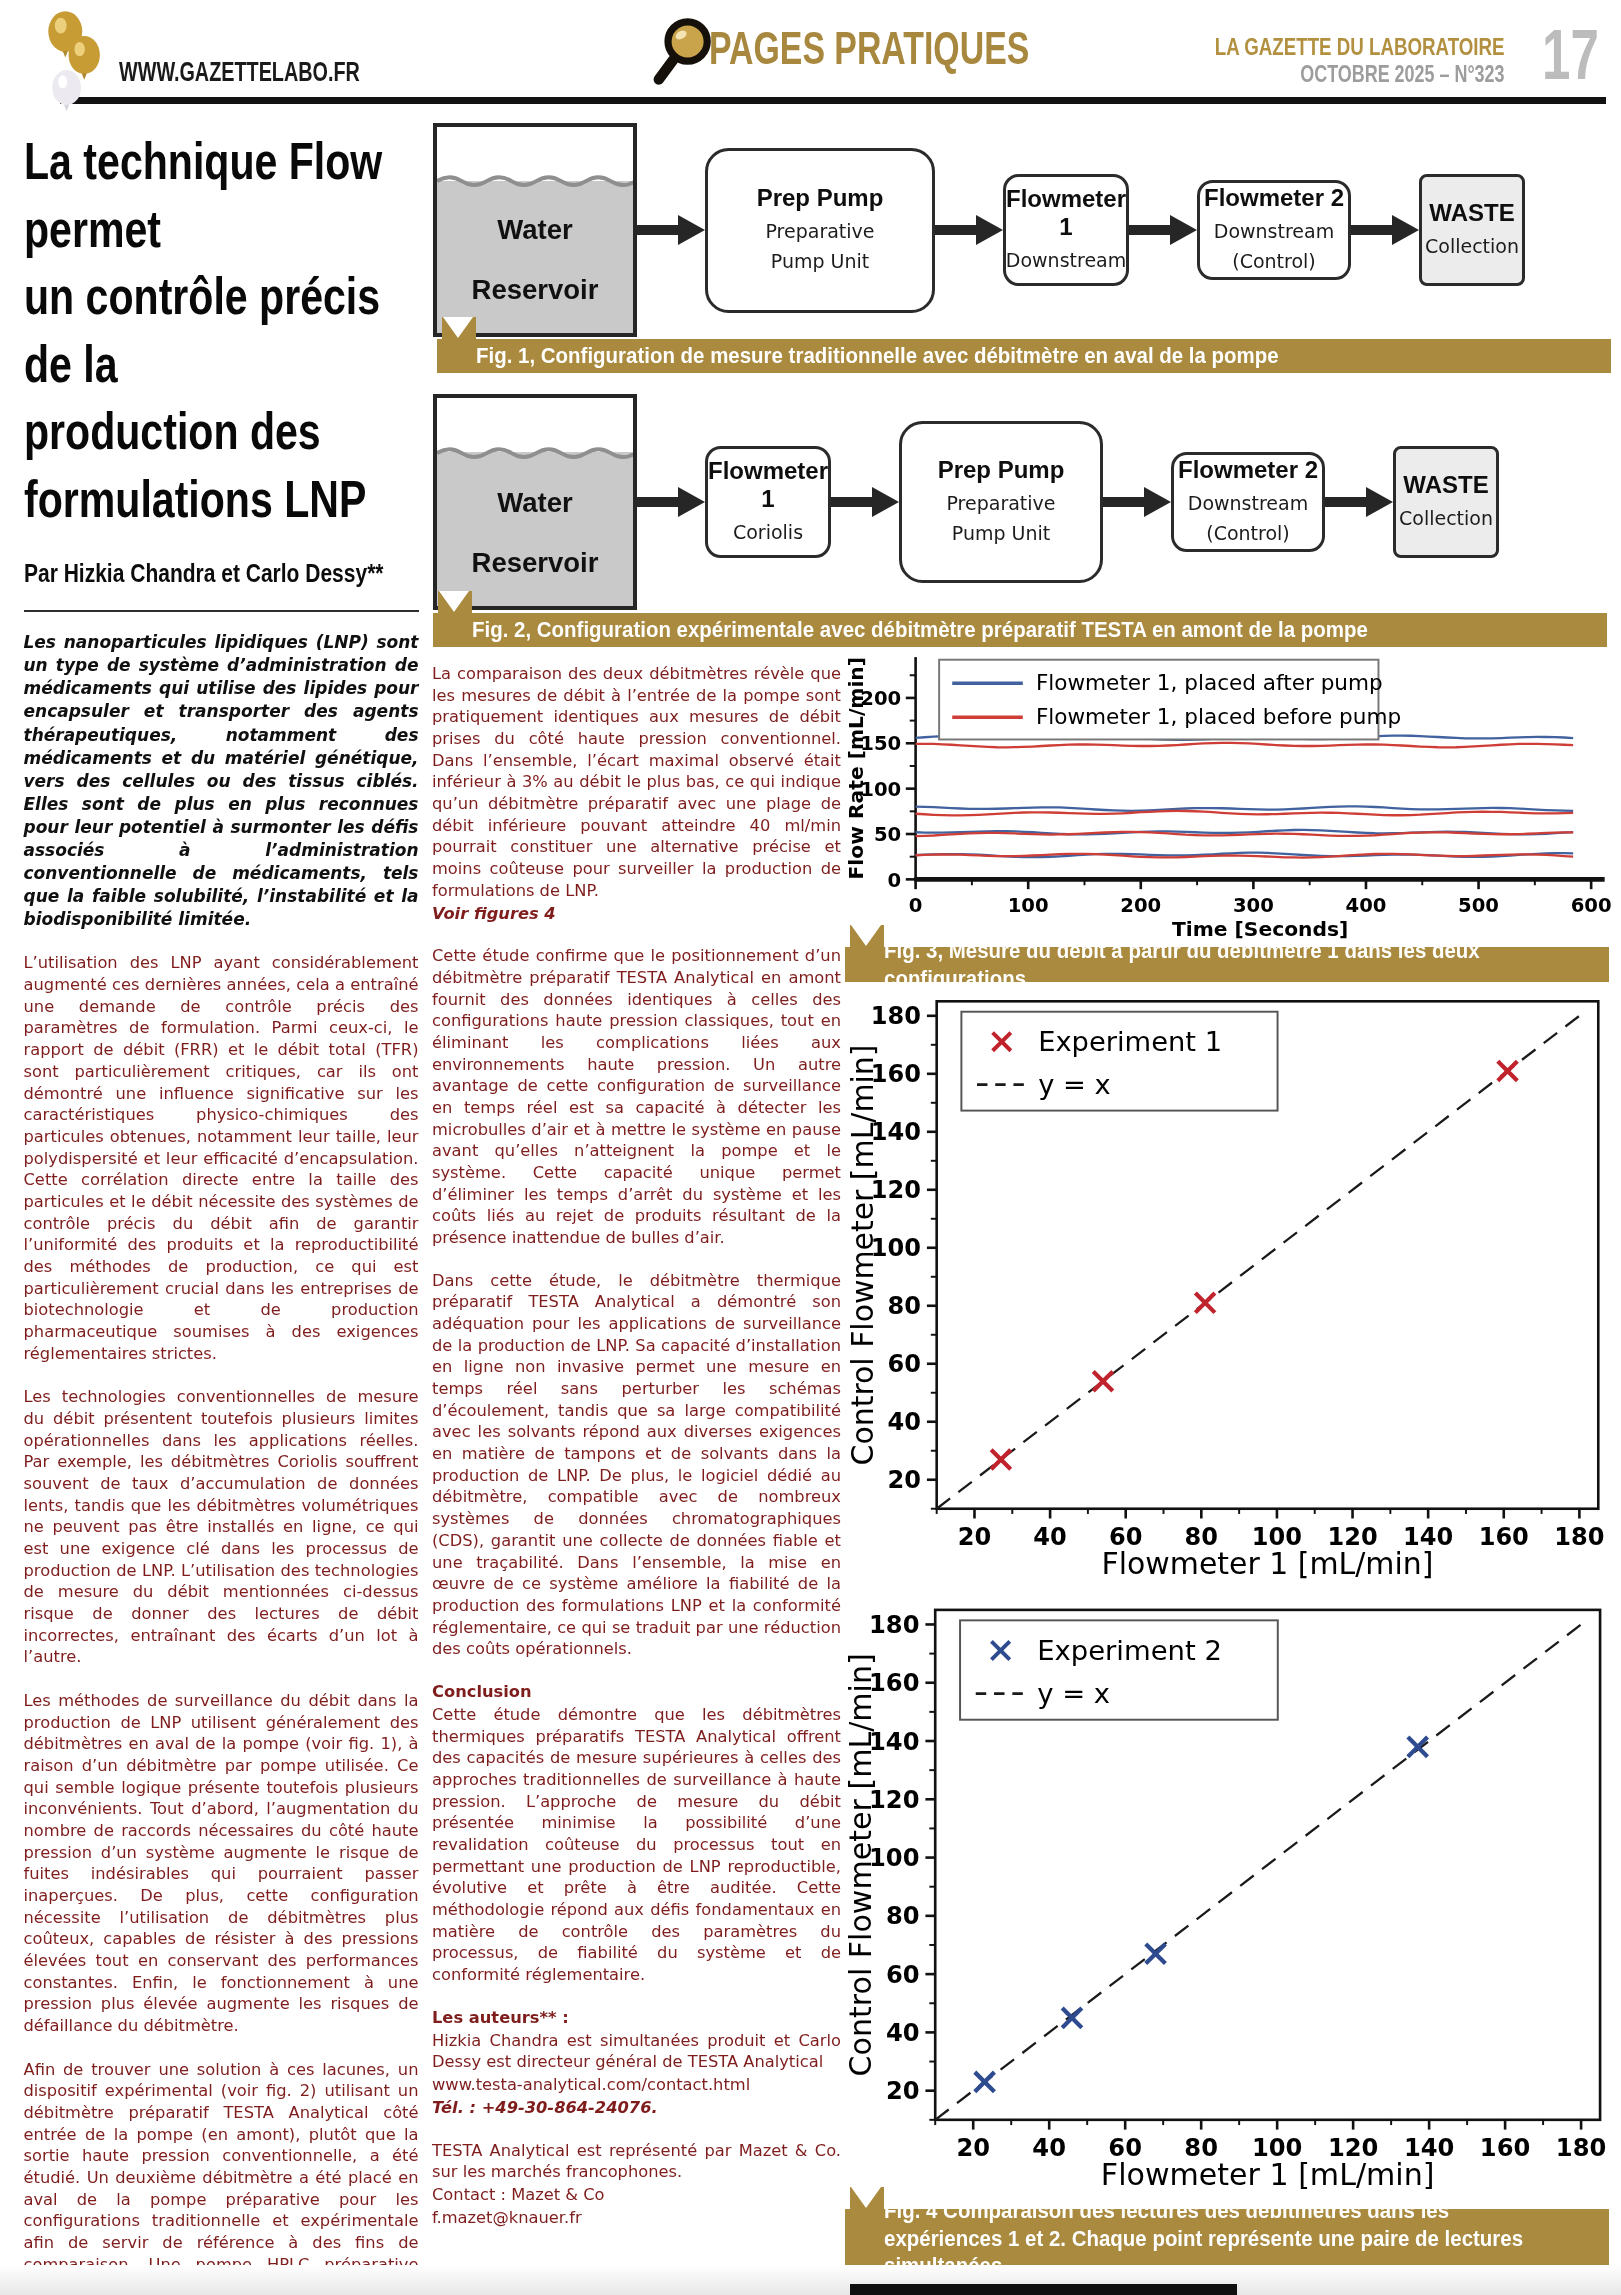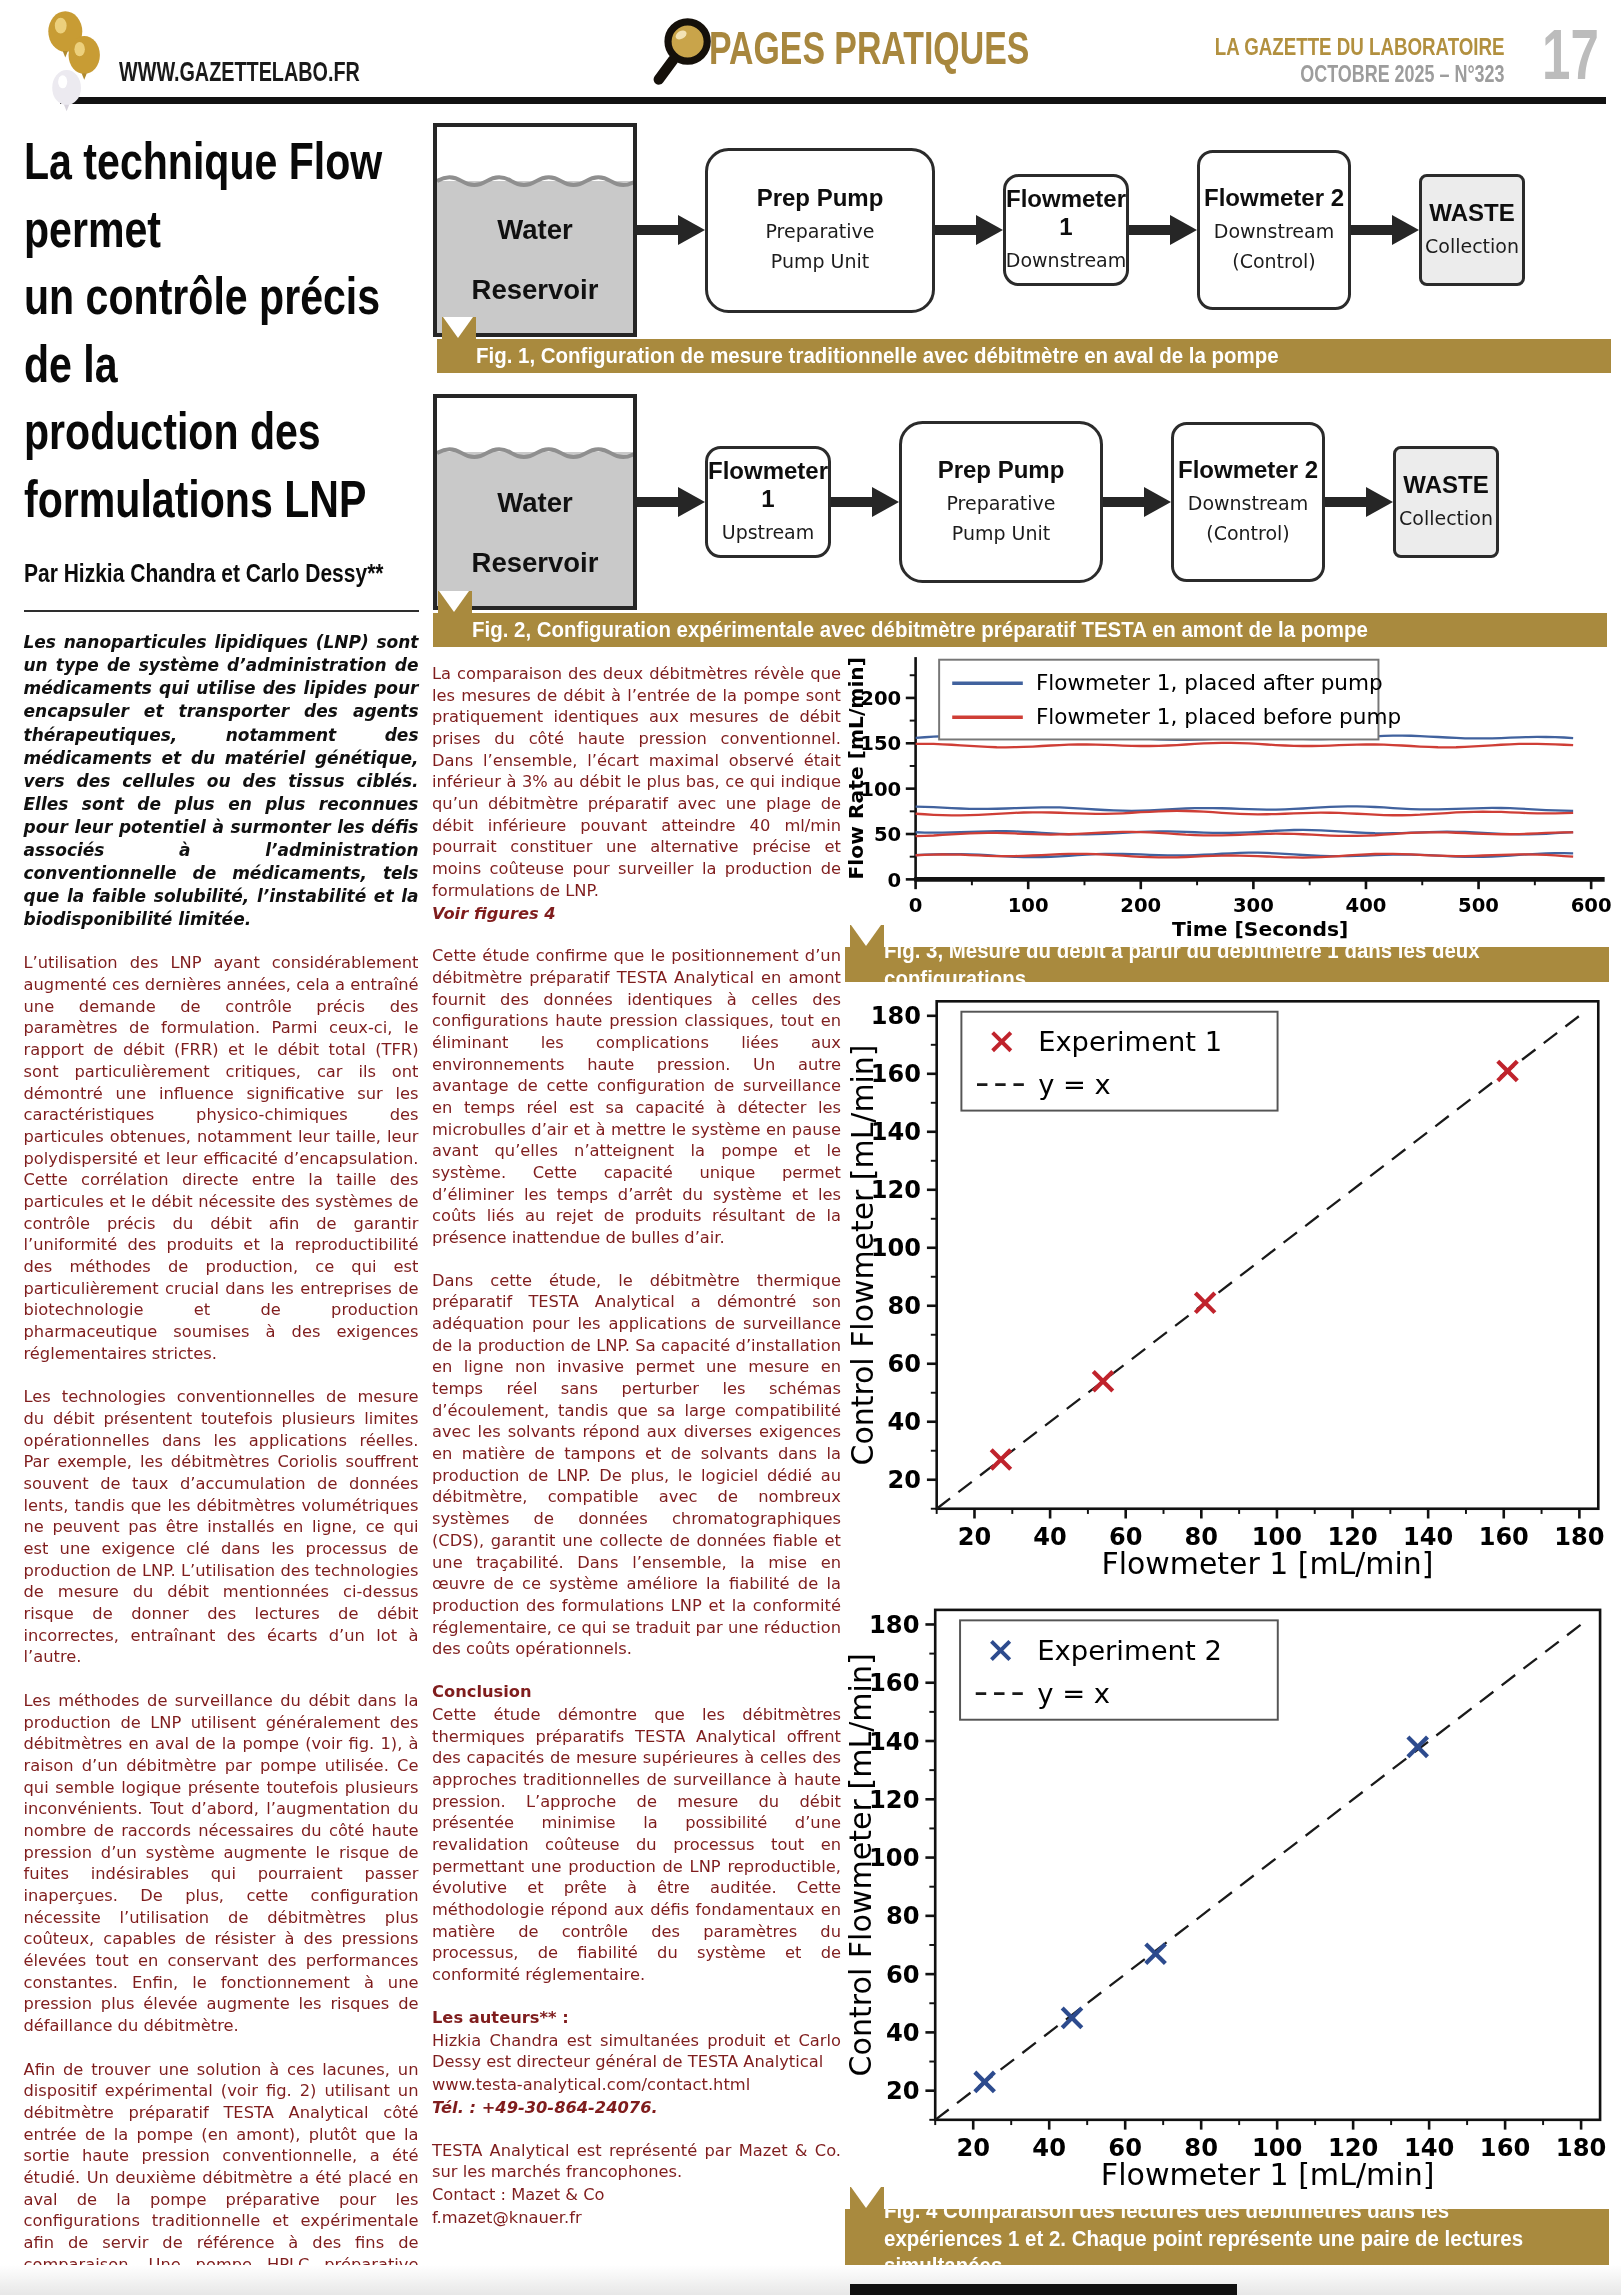--- a/index.html
+++ b/index.html
@@ -54,21 +54,21 @@
   .arrow-shaft{position:absolute;left:0;top:9.8px;width:42px;height:10.5px;background:#262626;}
   .arrow-head{position:absolute;left:41px;top:0;width:0;height:0;
           border-left:27.5px solid #262626;border-top:15px solid transparent;border-bottom:15px solid transparent;}
   .node{border:3.9px solid #2b2b2b;background:#fff;display:flex;flex-direction:column;align-items:center;
           justify-content:center;text-align:center;flex:none;box-sizing:border-box;}
   .node-title{font-family:"Liberation Sans",sans-serif;font-weight:bold;font-size:24px;color:#0e0e0e;}
   .node-sub{font-size:19px;color:#1c1c1c;line-height:1.55;white-space:pre-line;margin-top:5.2px;}
   .n-pump{width:230px;height:165px;border-radius:23.5px;}
   .n-pump2{width:204px;height:162px;border-radius:23.5px;}
   .n-fm{width:126px;height:112px;border-radius:15.7px;}
-  .n-fm2{width:154px;height:160px;border-radius:15.7px;}
+  .n-fm2{width:154px;height:100px;border-radius:15.7px;}
   .n-waste{width:106px;height:112px;border-radius:7.8px;background:#ececec;}
   
   .chart{position:absolute;}
   .chart svg{font-family:"DejaVu Sans",sans-serif;}
   .footer-bar{position:absolute;left:850px;top:2284px;width:387px;height:11px;background:#111;}
   .footer-fade{position:absolute;left:0;bottom:0;width:100%;height:30px;
           background:linear-gradient(#ffffff,#e7e7e7);}
 </style>
 </head>
 <body>
@@ -175,21 +175,21 @@
       </svg>
       <div class="tank-label">Water
 Reservoir</div>
     </div>
     <div class="arrow-wrap">
         <div class="arrow-shaft"></div>
         <div class="arrow-head"></div>
       </div>
     <div class="node n-fm">
       <div class="node-title">Flowmeter 1</div>
-      <div class="node-sub">Upstream</div>
+      <div class="node-sub">Coriolis</div>
     </div>
     <div class="arrow-wrap">
         <div class="arrow-shaft"></div>
         <div class="arrow-head"></div>
       </div>
     <div class="node n-pump2">
       <div class="node-title">Prep Pump</div>
       <div class="node-sub">Preparative
 Pump Unit</div>
     </div>

